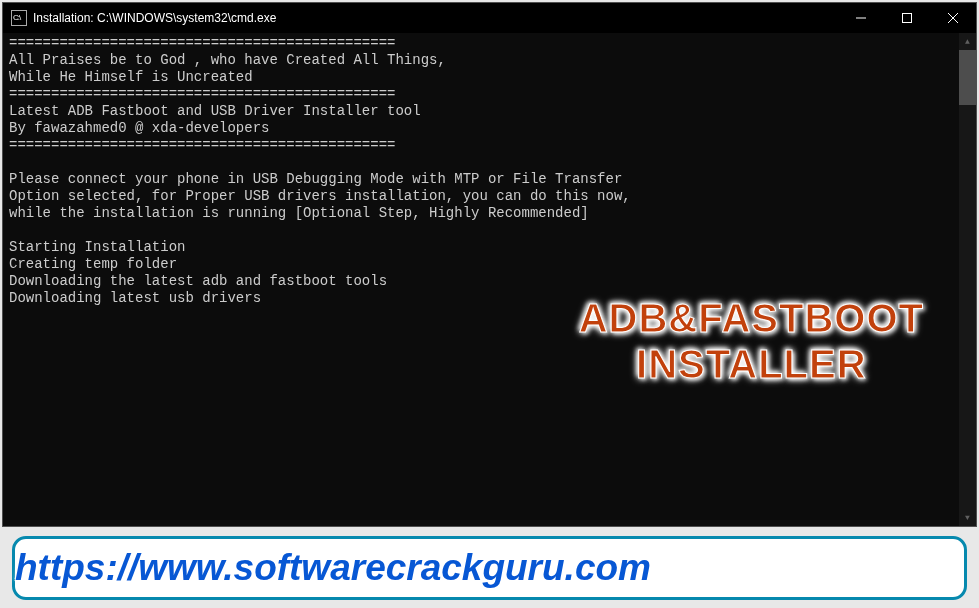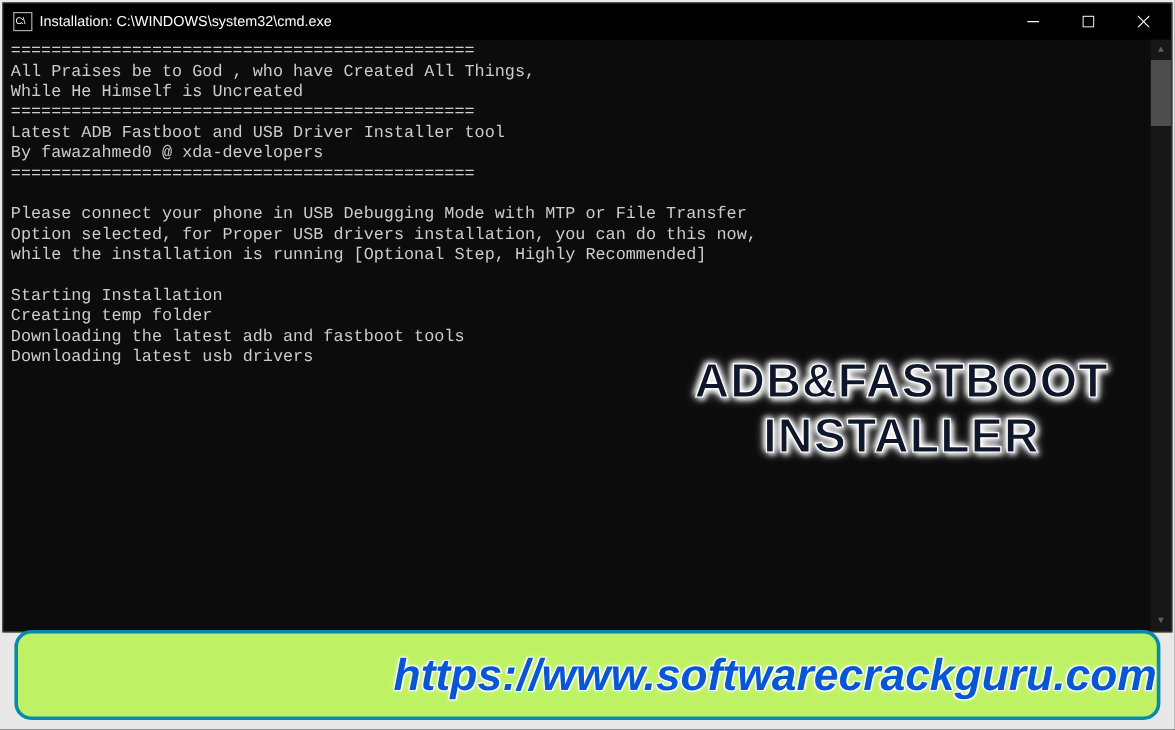--- a/index.html
+++ b/index.html
@@ -95,44 +95,44 @@
     }
     .scrollbar-arrow.up { top: 0; }
     .scrollbar-arrow.down { bottom: 0; }
     .overlay-text {
       position: absolute;
       top: 295px;
       right: 55px;
       font-family: Arial, "Arial Black", sans-serif;
       font-size: 40px;
       font-weight: 900;
-      color: #0f172a;
+      color: #c2410c;
       text-align: center;
       letter-spacing: 1px;
       -webkit-text-stroke: 1px #fff;
       text-shadow:
         0 0 6px #fff,
         0 0 10px #fff,
         2px 2px 4px rgba(255,255,255,0.8),
         -2px -2px 4px rgba(255,255,255,0.8);
       line-height: 1.15;
       white-space: pre;
     }
     .bottom-banner {
       position: absolute;
       left: 12px;
       right: 12px;
       bottom: 8px;
-      height: 75px;
-      background: #bef264;
+      height: 64px;
+      background: #ffffff;
       border: 3px solid #0689ae;
       border-radius: 14px;
       display: flex;
       align-items: center;
-      justify-content: flex-end;
+      justify-content: flex-start;
     }
     .bottom-banner-text {
       font-family: Arial, sans-serif;
       font-size: 37px;
       font-weight: 700;
       font-style: italic;
       color: #0757d4;
       text-shadow:
         1px 1px 0 #fff,
         -1px -1px 0 #fff,

